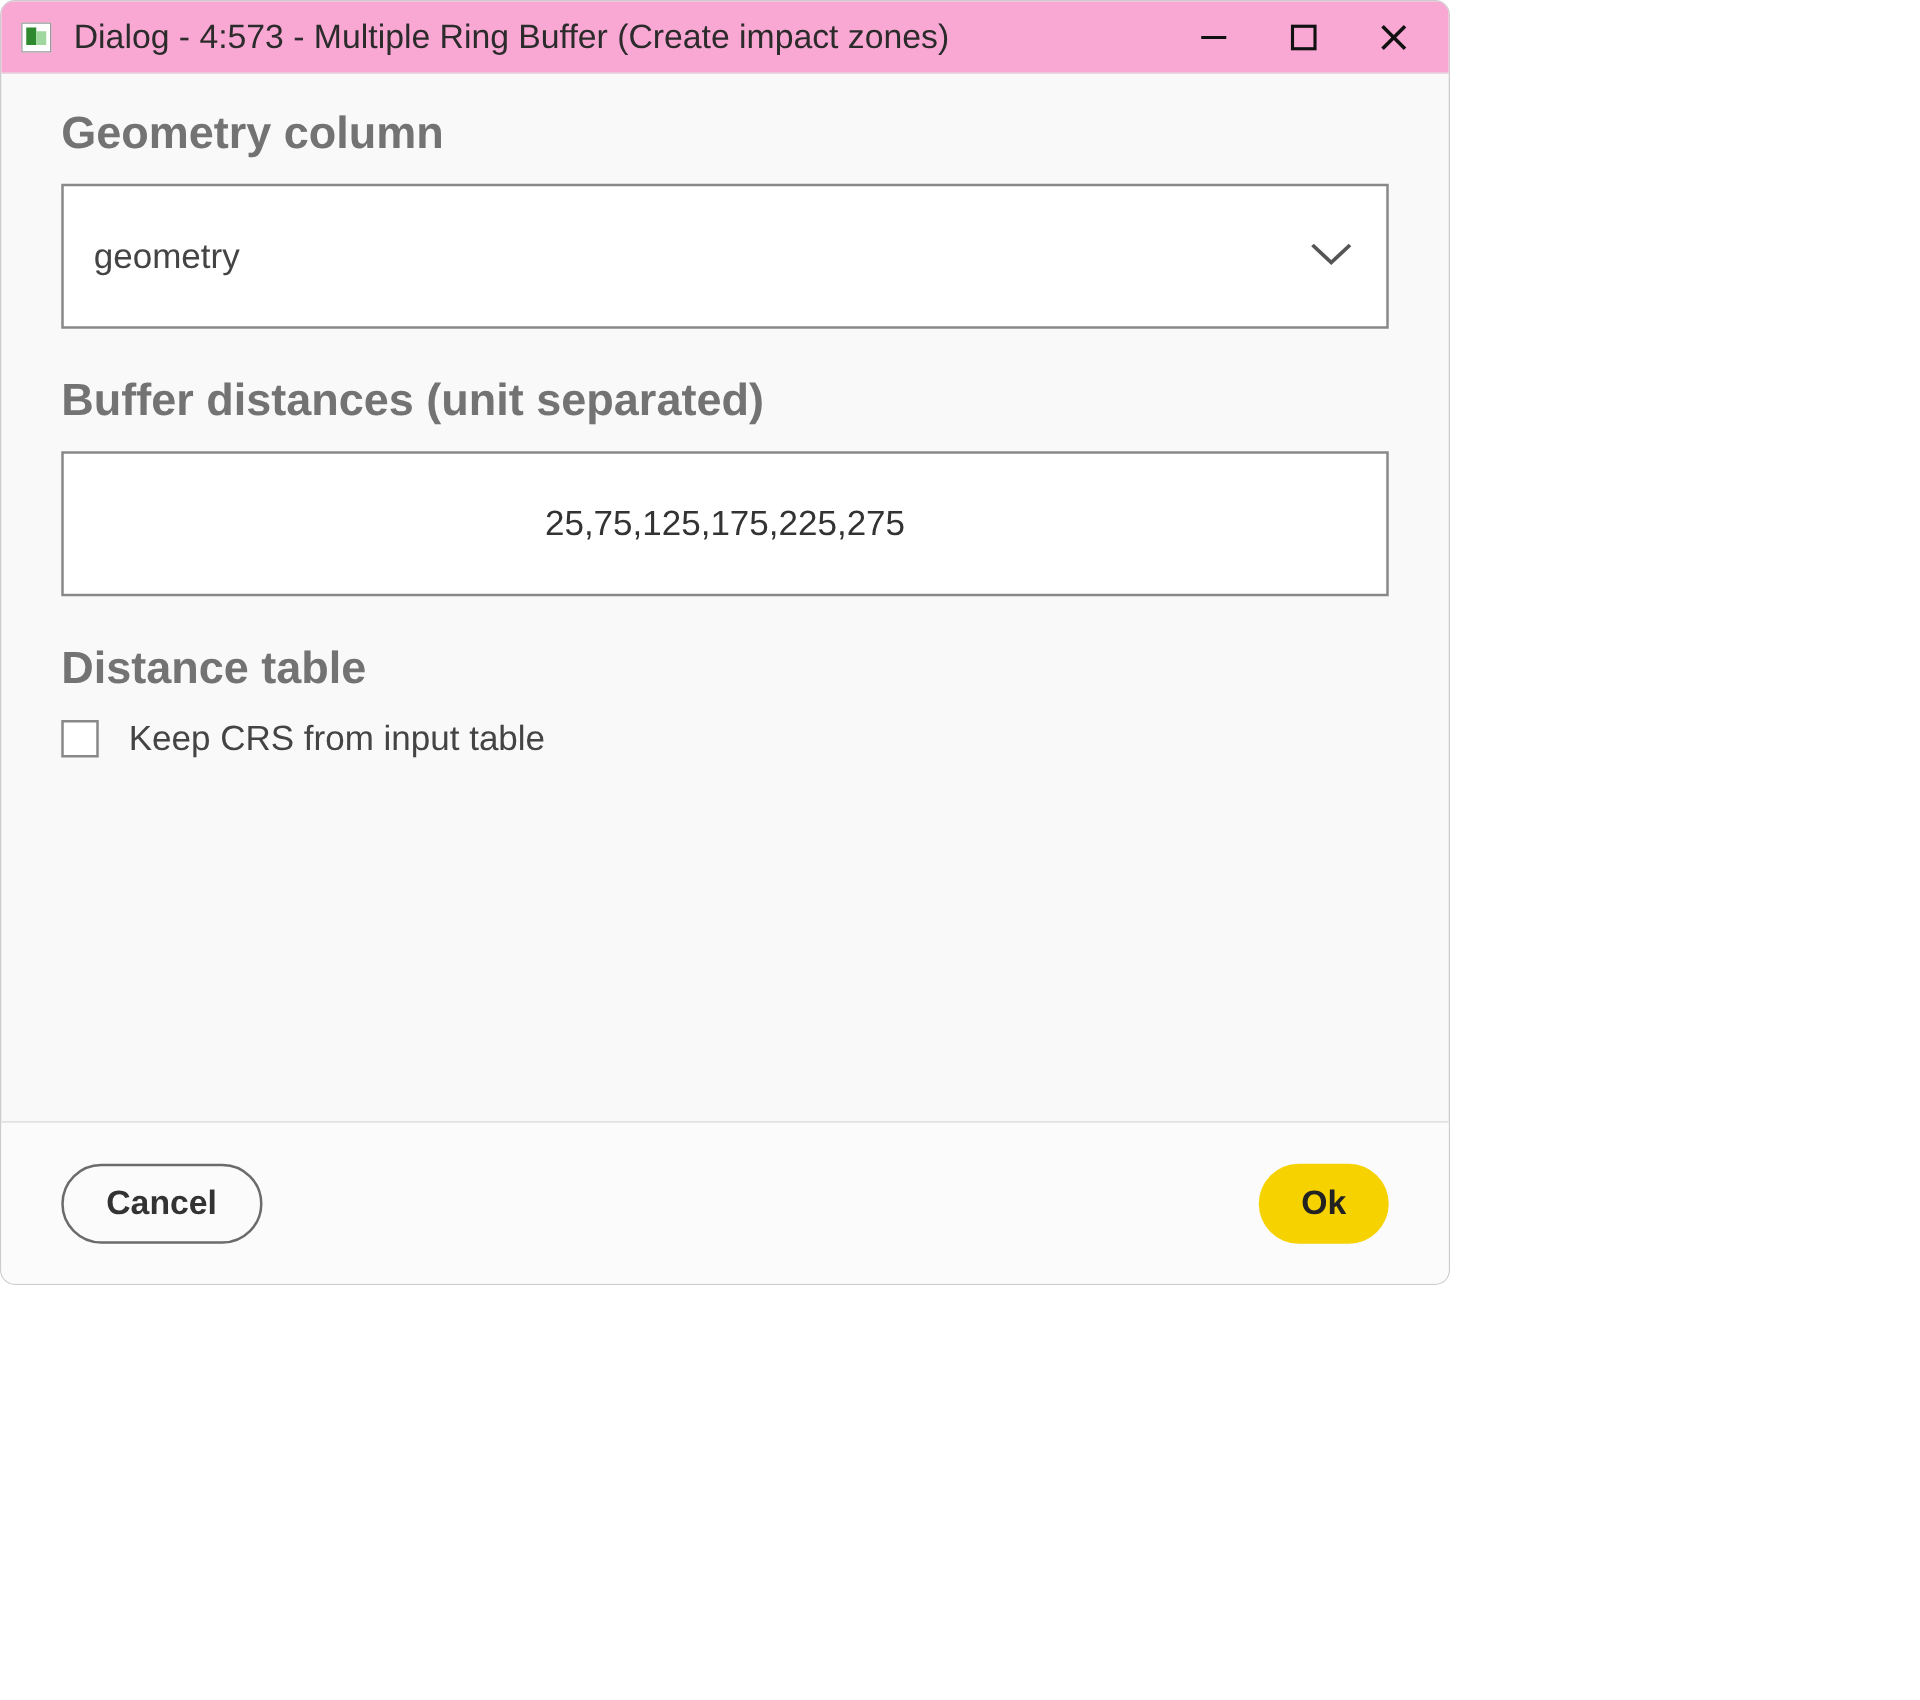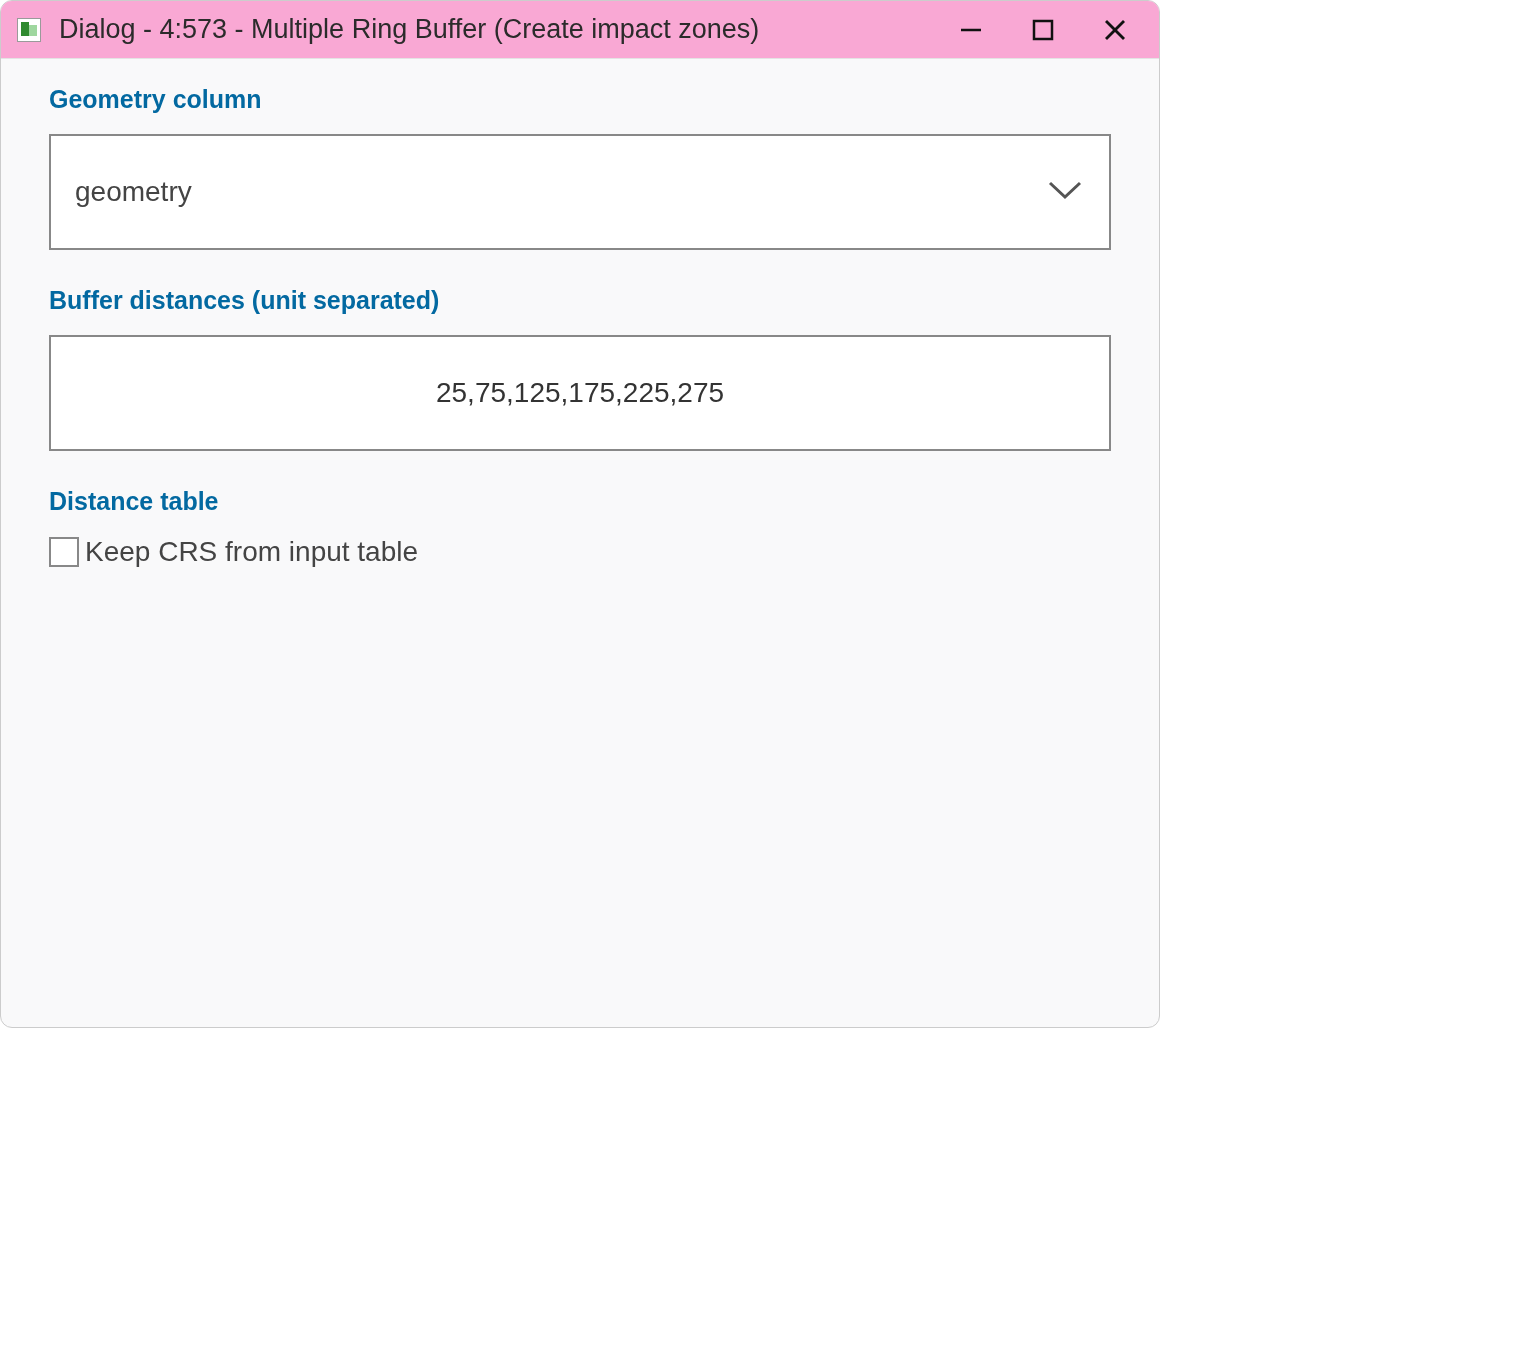--- a/index.html
+++ b/index.html
@@ -70,23 +70,23 @@
     display: flex;
     align-items: center;
     justify-content: center;
     color: #222;
   }
   .win-btn svg { display: block; }
   .content {
     padding: 26px 48px 20px 48px;
   }
   .field-label {
-    font-size: 25px;
+    font-size: 36px;
     font-weight: 600;
-    color: #0369a1;
+    color: #737373;
     margin-top: 18px;
     margin-bottom: 20px;
   }
   .field-label.first { margin-top: 0; }
   .select-box, .text-input {
     width: 100%;
     height: 116px;
     border: 2px solid #888888;
     background: #ffffff;
     display: flex;
@@ -111,21 +111,21 @@
     font-size: 28px;
     color: #333;
     font-family: inherit;
     background: transparent;
     text-align: center;
   }
   .check-row {
     display: flex;
     align-items: center;
     margin-top: 6px;
-    gap: 6px;
+    gap: 24px;
   }
   .checkbox {
     width: 30px;
     height: 30px;
     border: 2px solid #888;
     background: #fff;
     flex: 0 0 auto;
   }
   .check-label {
     font-size: 28px;
@@ -213,14 +213,23 @@
 
     <div class="field-label">Distance table</div>
 
     <div class="check-row">
       <div class="checkbox"></div>
       <div class="check-label">Keep CRS from input table</div>
     </div>
 
   </div>
 
+  <div class="footer">
+    <div class="btn btn-cancel">
+      <span>Cancel</span>
+    </div>
+    <div class="spacer"></div>
+    <div class="btn btn-ok">
+      <span>Ok</span>
+    </div>
+  </div>
 
 </div>
 
 </body></html>

